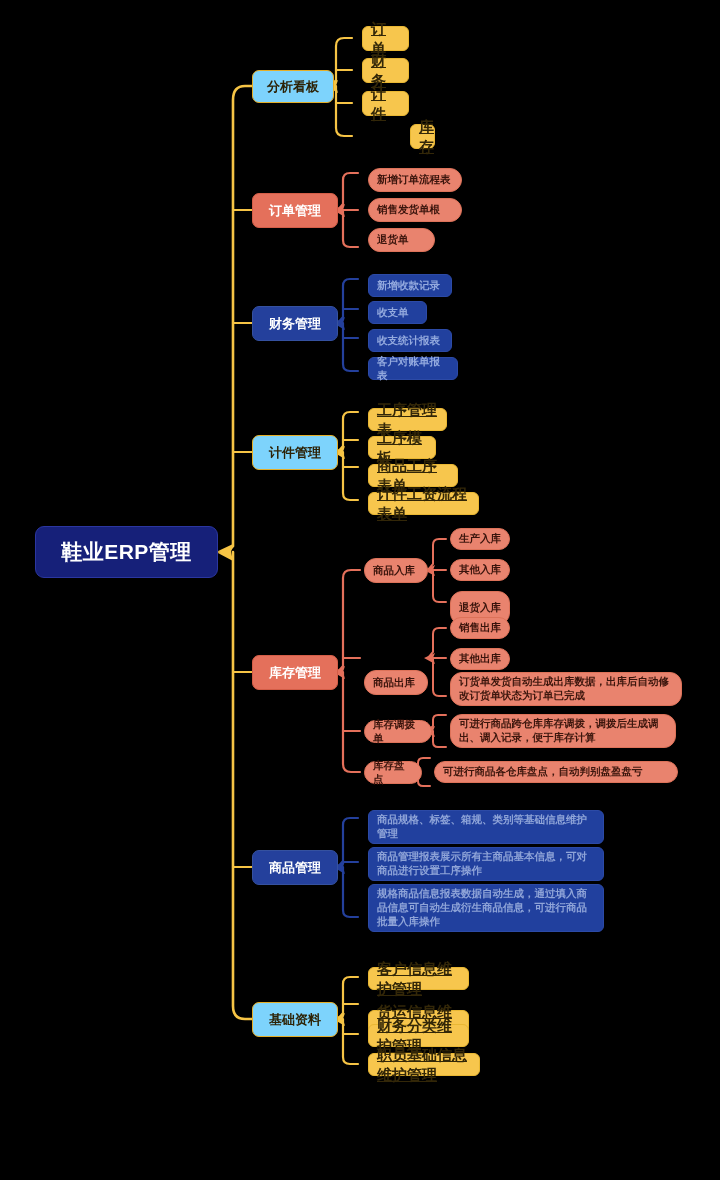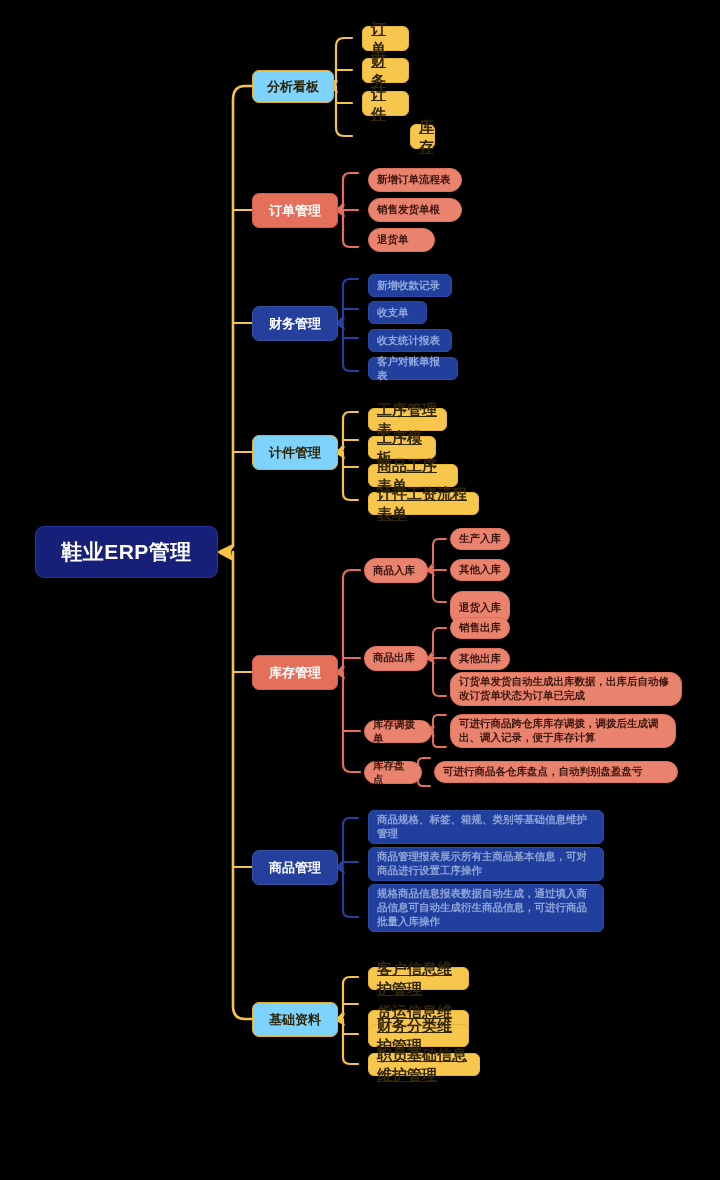--- a/index.html
+++ b/index.html
@@ -266,21 +266,21 @@
 
   <div class="node l-red" style="left:364px; top:558px; width:64px; height:25px;">
     <span class="node-inner">商品入库</span></div>
   <div class="node l-red lvl3" style="left:450px; top:528px; width:60px; height:22px;">
     <span class="node-inner">生产入库</span></div>
   <div class="node l-red lvl3" style="left:450px; top:559px; width:60px; height:22px;">
     <span class="node-inner">其他入库</span></div>
   <div class="node l-red lvl3" style="left:450px; top:591px; width:60px; height:34px;">
     <span class="node-inner">退货入库</span></div>
 
-  <div class="node l-red" style="left:364px; top:646px; width:64px; height:25px;font-family:Liberation Mono, monospace;">
+  <div class="node l-red" style="left:364px; top:670px; width:64px; height:25px;">
     <span class="node-inner">商品出库</span></div>
   <div class="node l-red lvl3" style="left:450px; top:617px; width:60px; height:22px;">
     <span class="node-inner">销售出库</span></div>
   <div class="node l-red lvl3" style="left:450px; top:648px; width:60px; height:22px;">
     <span class="node-inner">其他出库</span></div>
   <div class="node l-red lvl3 note" style="left:450px; top:672px; width:232px; height:34px;">
     <span class="node-inner">订货单发货自动生成出库数据，出库后自动修改订货单状态为订单已完成</span></div>
 
   <div class="node l-red" style="left:364px; top:720px; width:68px; height:23px;">
     <span class="node-inner">库存调拨单</span></div>

